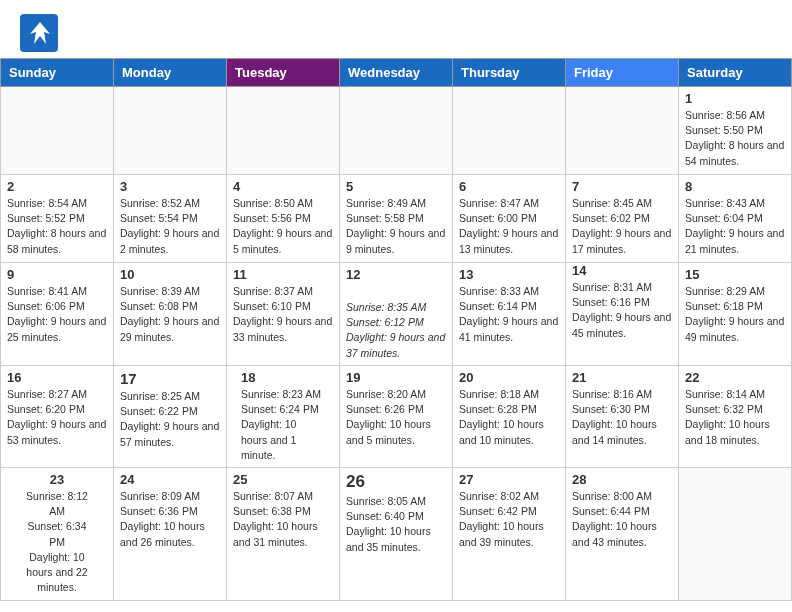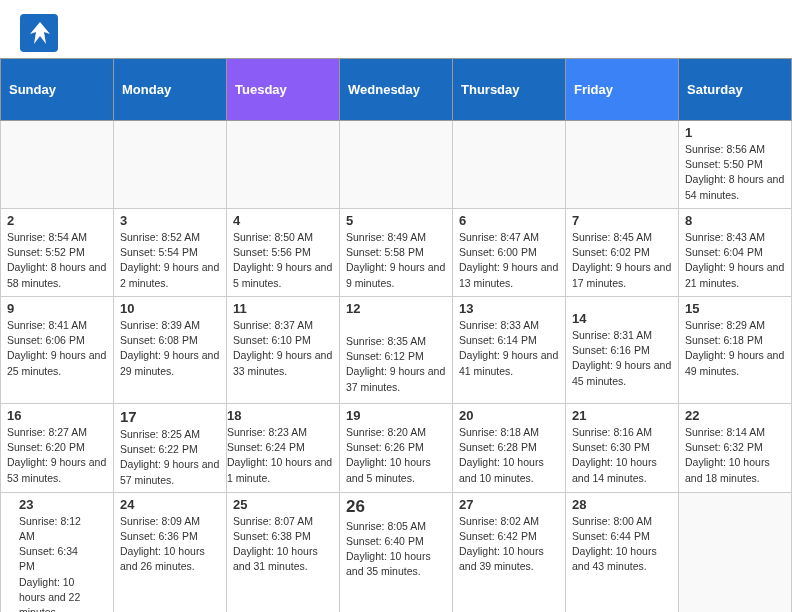--- a/index.html
+++ b/index.html
@@ -25,21 +25,21 @@
     <div style="font-size:34px; font-weight:bold; color:#333; line-height:1.1;"></div>
     <div style="font-size:14px; color:#333;"></div>
   </div>
 </div>
 
 <table id="cal-table" style="width:100%; border-collapse:collapse; table-layout:fixed;">
   <thead>
     <tr id="header-row">
         <th style="background: rgb(26, 107, 191); color: rgb(255, 255, 255); font-size: 13px; font-weight: bold; padding: 6px 8px; border: 1px solid rgb(153, 153, 153); text-align: left;">Sunday</th>
         <th style="background: rgb(26, 107, 191); color: rgb(255, 255, 255); font-size: 13px; font-weight: bold; padding: 6px 8px; border: 1px solid rgb(153, 153, 153); text-align: left;">Monday</th>
-        <th style="background: #8b5cf6; color: rgb(255, 255, 255); font-size: 13px; font-weight: bold; padding: 23px 8px; border: 1px solid rgb(153, 153, 153); text-align: left;">Tuesday</th>
+        <th style="background: #701a75; color: rgb(255, 255, 255); font-size: 13px; font-weight: bold; padding: 6px 8px; border: 1px solid rgb(153, 153, 153); text-align: left;">Tuesday</th>
         <th style="background: rgb(26, 107, 191); color: rgb(255, 255, 255); font-size: 13px; font-weight: bold; padding: 6px 8px; border: 1px solid rgb(153, 153, 153); text-align: left;">Wednesday</th>
         <th style="background: rgb(26, 107, 191); color: rgb(255, 255, 255); font-size: 13px; font-weight: bold; padding: 6px 8px; border: 1px solid rgb(153, 153, 153); text-align: left;">Thursday</th>
         <th style="background: #3b82f6; color: rgb(255, 255, 255); font-size: 13px; font-weight: bold; padding: 6px 8px; border: 1px solid rgb(153, 153, 153); text-align: left;">Friday</th>
         <th style="background: rgb(26, 107, 191); color: rgb(255, 255, 255); font-size: 13px; font-weight: bold; padding: 6px 8px; border: 1px solid rgb(153, 153, 153); text-align: left;">Saturday</th>
       </tr>
   </thead>
   <tbody id="calendar-body">
       <tr>
         <td style="border: 1px solid rgb(204, 204, 204); vertical-align: top; padding: 4px 6px; font-size: 10.5px; color: rgb(51, 51, 51); height: 88px; width: 14.2857%; background: rgb(249, 249, 249);"></td>
         <td style="border: 1px solid rgb(204, 204, 204); vertical-align: top; padding: 4px 6px; font-size: 10.5px; color: rgb(51, 51, 51); height: 88px; width: 14.2857%; background: rgb(249, 249, 249);"></td>
@@ -112,31 +112,31 @@
 Daylight: 9 hours and 29 minutes.</div>
         </td>
         <td style="border: 1px solid rgb(204, 204, 204); vertical-align: top; padding: 4px 6px; font-size: 10.5px; color: rgb(51, 51, 51); height: 88px; width: 14.2857%;">
           <span style="font-size: 13px; font-weight: bold; display: block; margin-bottom: 2px;">11</span>
           <div style="font-size: 10.5px; line-height: 1.45; color: rgb(51, 51, 51); white-space: pre-line;">Sunrise: 8:37 AM
 Sunset: 6:10 PM
 Daylight: 9 hours and 33 minutes.</div>
         </td>
         <td style="border: 1px solid rgb(204, 204, 204); vertical-align: top; padding: 4px 6px; font-size: 10.5px; color: rgb(51, 51, 51); height: 88px; width: 14.2857%;">
           <span style="font-size: 13px; font-weight: bold; display: block; margin-bottom: 18px;">12</span>
-          <div style="font-size: 10.5px; line-height: 1.45; color: rgb(51, 51, 51); white-space: pre-line;">Sunrise: 8:35 AM
+          <div style="font-size: 10.5px; line-height: 1.45; color: rgb(51, 51, 51); white-space: pre-line; font-style: italic;">Sunrise: 8:35 AM
 Sunset: 6:12 PM
 Daylight: 9 hours and 37 minutes.</div>
         </td>
         <td style="border: 1px solid rgb(204, 204, 204); vertical-align: top; padding: 4px 6px; font-size: 10.5px; color: rgb(51, 51, 51); height: 88px; width: 14.2857%;">
           <span style="font-size: 13px; font-weight: bold; display: block; margin-bottom: 2px;">13</span>
           <div style="font-size: 10.5px; line-height: 1.45; color: rgb(51, 51, 51); white-space: pre-line;">Sunrise: 8:33 AM
 Sunset: 6:14 PM
 Daylight: 9 hours and 41 minutes.</div>
         </td>
-        <td style="border: 1px solid rgb(204, 204, 204); vertical-align: top; padding: 14px 6px; font-size: 10.5px; color: rgb(51, 51, 51); height: 88px; width: 14.2857%;">
+        <td style="border: 1px solid rgb(204, 204, 204); vertical-align: top; padding: 0 6px; font-size: 10.5px; color: rgb(51, 51, 51); height: 88px; width: 14.2857%;">
           <span style="font-size: 13px; font-weight: bold; display: block; margin-bottom: 2px;">14</span>
           <div style="font-size: 10.5px; line-height: 1.45; color: rgb(51, 51, 51); white-space: pre-line;">Sunrise: 8:31 AM
 Sunset: 6:16 PM
 Daylight: 9 hours and 45 minutes.</div>
         </td>
         <td style="border: 1px solid rgb(204, 204, 204); vertical-align: top; padding: 4px 6px; font-size: 10.5px; color: rgb(51, 51, 51); height: 88px; width: 14.2857%;">
           <span style="font-size: 13px; font-weight: bold; display: block; margin-bottom: 2px;">15</span>
           <div style="font-size: 10.5px; line-height: 1.45; color: rgb(51, 51, 51); white-space: pre-line;">Sunrise: 8:29 AM
 Sunset: 6:18 PM
 Daylight: 9 hours and 49 minutes.</div>
@@ -148,21 +148,21 @@
           <div style="font-size: 10.5px; line-height: 1.45; color: rgb(51, 51, 51); white-space: pre-line;">Sunrise: 8:27 AM
 Sunset: 6:20 PM
 Daylight: 9 hours and 53 minutes.</div>
         </td>
         <td style="border: 1px solid rgb(204, 204, 204); vertical-align: top; padding: 4px 6px; font-size: 10.5px; color: rgb(51, 51, 51); height: 88px; width: 14.2857%;">
           <span style="font-size: 15px; font-weight: bold; display: block; margin-bottom: 2px;">17</span>
           <div style="font-size: 10.5px; line-height: 1.45; color: rgb(51, 51, 51); white-space: pre-line;">Sunrise: 8:25 AM
 Sunset: 6:22 PM
 Daylight: 9 hours and 57 minutes.</div>
         </td>
-        <td style="border: 1px solid rgb(204, 204, 204); vertical-align: top; padding: 4px 0; font-size: 10.5px; color: rgb(51, 51, 51); height: 88px; width: 14.2857%;">
+        <td style="border: 1px solid rgb(204, 204, 204); vertical-align: top; padding: 4px 14px; font-size: 10.5px; color: rgb(51, 51, 51); height: 88px; width: 14.2857%;">
           <span style="font-size: 13px; font-weight: bold; display: block; margin-bottom: 2px;">18</span>
           <div style="font-size: 10.5px; line-height: 1.45; color: rgb(51, 51, 51); white-space: pre-line;">Sunrise: 8:23 AM
 Sunset: 6:24 PM
 Daylight: 10 hours and 1 minute.</div>
         </td>
         <td style="border: 1px solid rgb(204, 204, 204); vertical-align: top; padding: 4px 6px; font-size: 10.5px; color: rgb(51, 51, 51); height: 88px; width: 14.2857%;">
           <span style="font-size: 13px; font-weight: bold; display: block; margin-bottom: 2px;">19</span>
           <div style="font-size: 10.5px; line-height: 1.45; color: rgb(51, 51, 51); white-space: pre-line;">Sunrise: 8:20 AM
 Sunset: 6:26 PM
 Daylight: 10 hours and 5 minutes.</div>
@@ -180,21 +180,21 @@
 Daylight: 10 hours and 14 minutes.</div>
         </td>
         <td style="border: 1px solid rgb(204, 204, 204); vertical-align: top; padding: 4px 6px; font-size: 10.5px; color: rgb(51, 51, 51); height: 88px; width: 14.2857%;">
           <span style="font-size: 13px; font-weight: bold; display: block; margin-bottom: 2px;">22</span>
           <div style="font-size: 10.5px; line-height: 1.45; color: rgb(51, 51, 51); white-space: pre-line;">Sunrise: 8:14 AM
 Sunset: 6:32 PM
 Daylight: 10 hours and 18 minutes.</div>
         </td>
       </tr>
       <tr>
-        <td style="border: 1px solid rgb(204, 204, 204); vertical-align: top; padding: 4px 18px; font-size: 10.5px; color: rgb(51, 51, 51); height: 88px; width: 14.2857%;">
+        <td style="border: 1px solid rgb(204, 204, 204); vertical-align: top; padding: 4px 18px; font-size: 10.5px; color: rgb(51, 51, 51); height: 88px; width: 14.2857%; text-align: center;">
           <span style="font-size: 13px; font-weight: bold; display: block; margin-bottom: 2px;">23</span>
           <div style="font-size: 10.5px; line-height: 1.45; color: rgb(51, 51, 51); white-space: pre-line;">Sunrise: 8:12 AM
 Sunset: 6:34 PM
 Daylight: 10 hours and 22 minutes.</div>
         </td>
         <td style="border: 1px solid rgb(204, 204, 204); vertical-align: top; padding: 4px 6px; font-size: 10.5px; color: rgb(51, 51, 51); height: 88px; width: 14.2857%;">
           <span style="font-size: 13px; font-weight: bold; display: block; margin-bottom: 2px;">24</span>
           <div style="font-size: 10.5px; line-height: 1.45; color: rgb(51, 51, 51); white-space: pre-line;">Sunrise: 8:09 AM
 Sunset: 6:36 PM
 Daylight: 10 hours and 26 minutes.</div>

